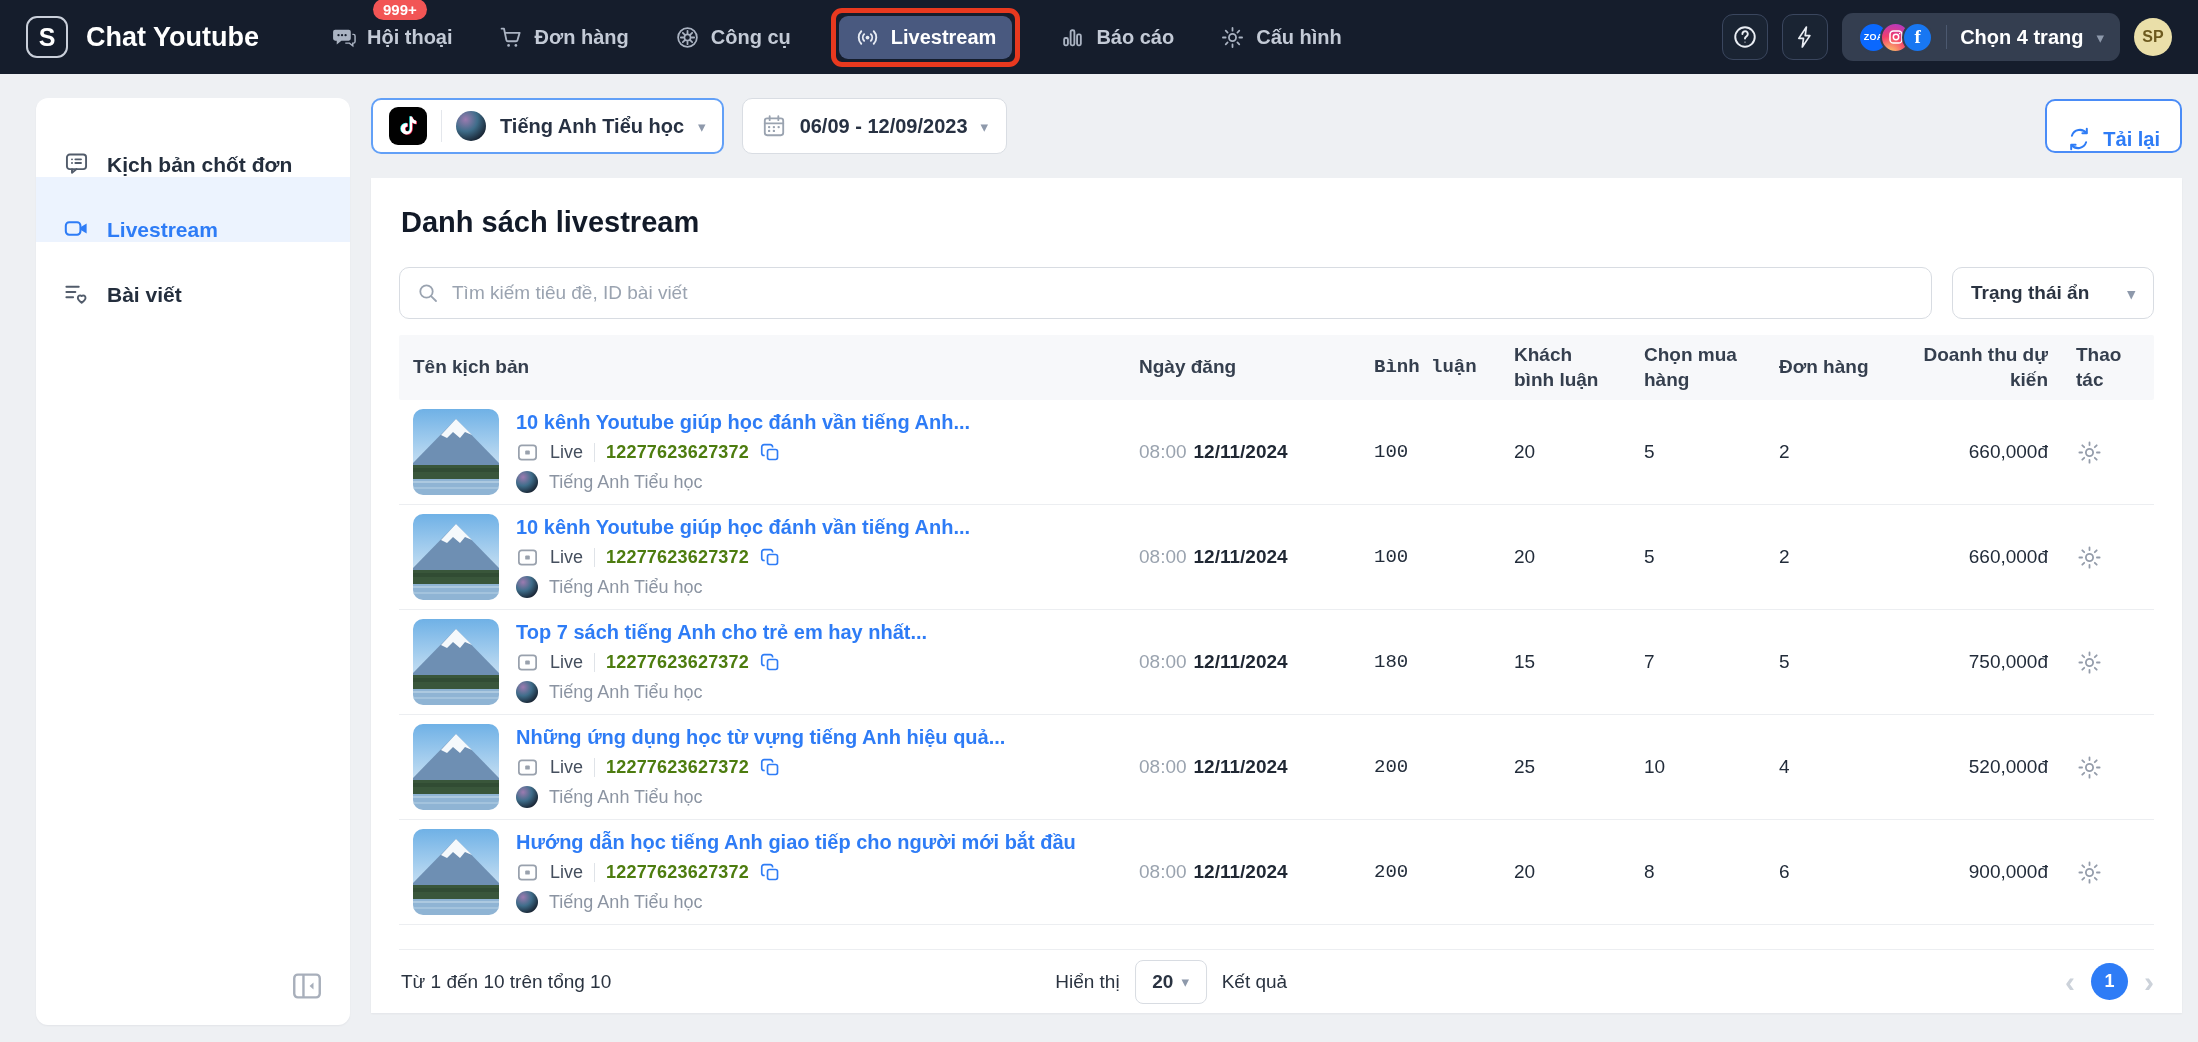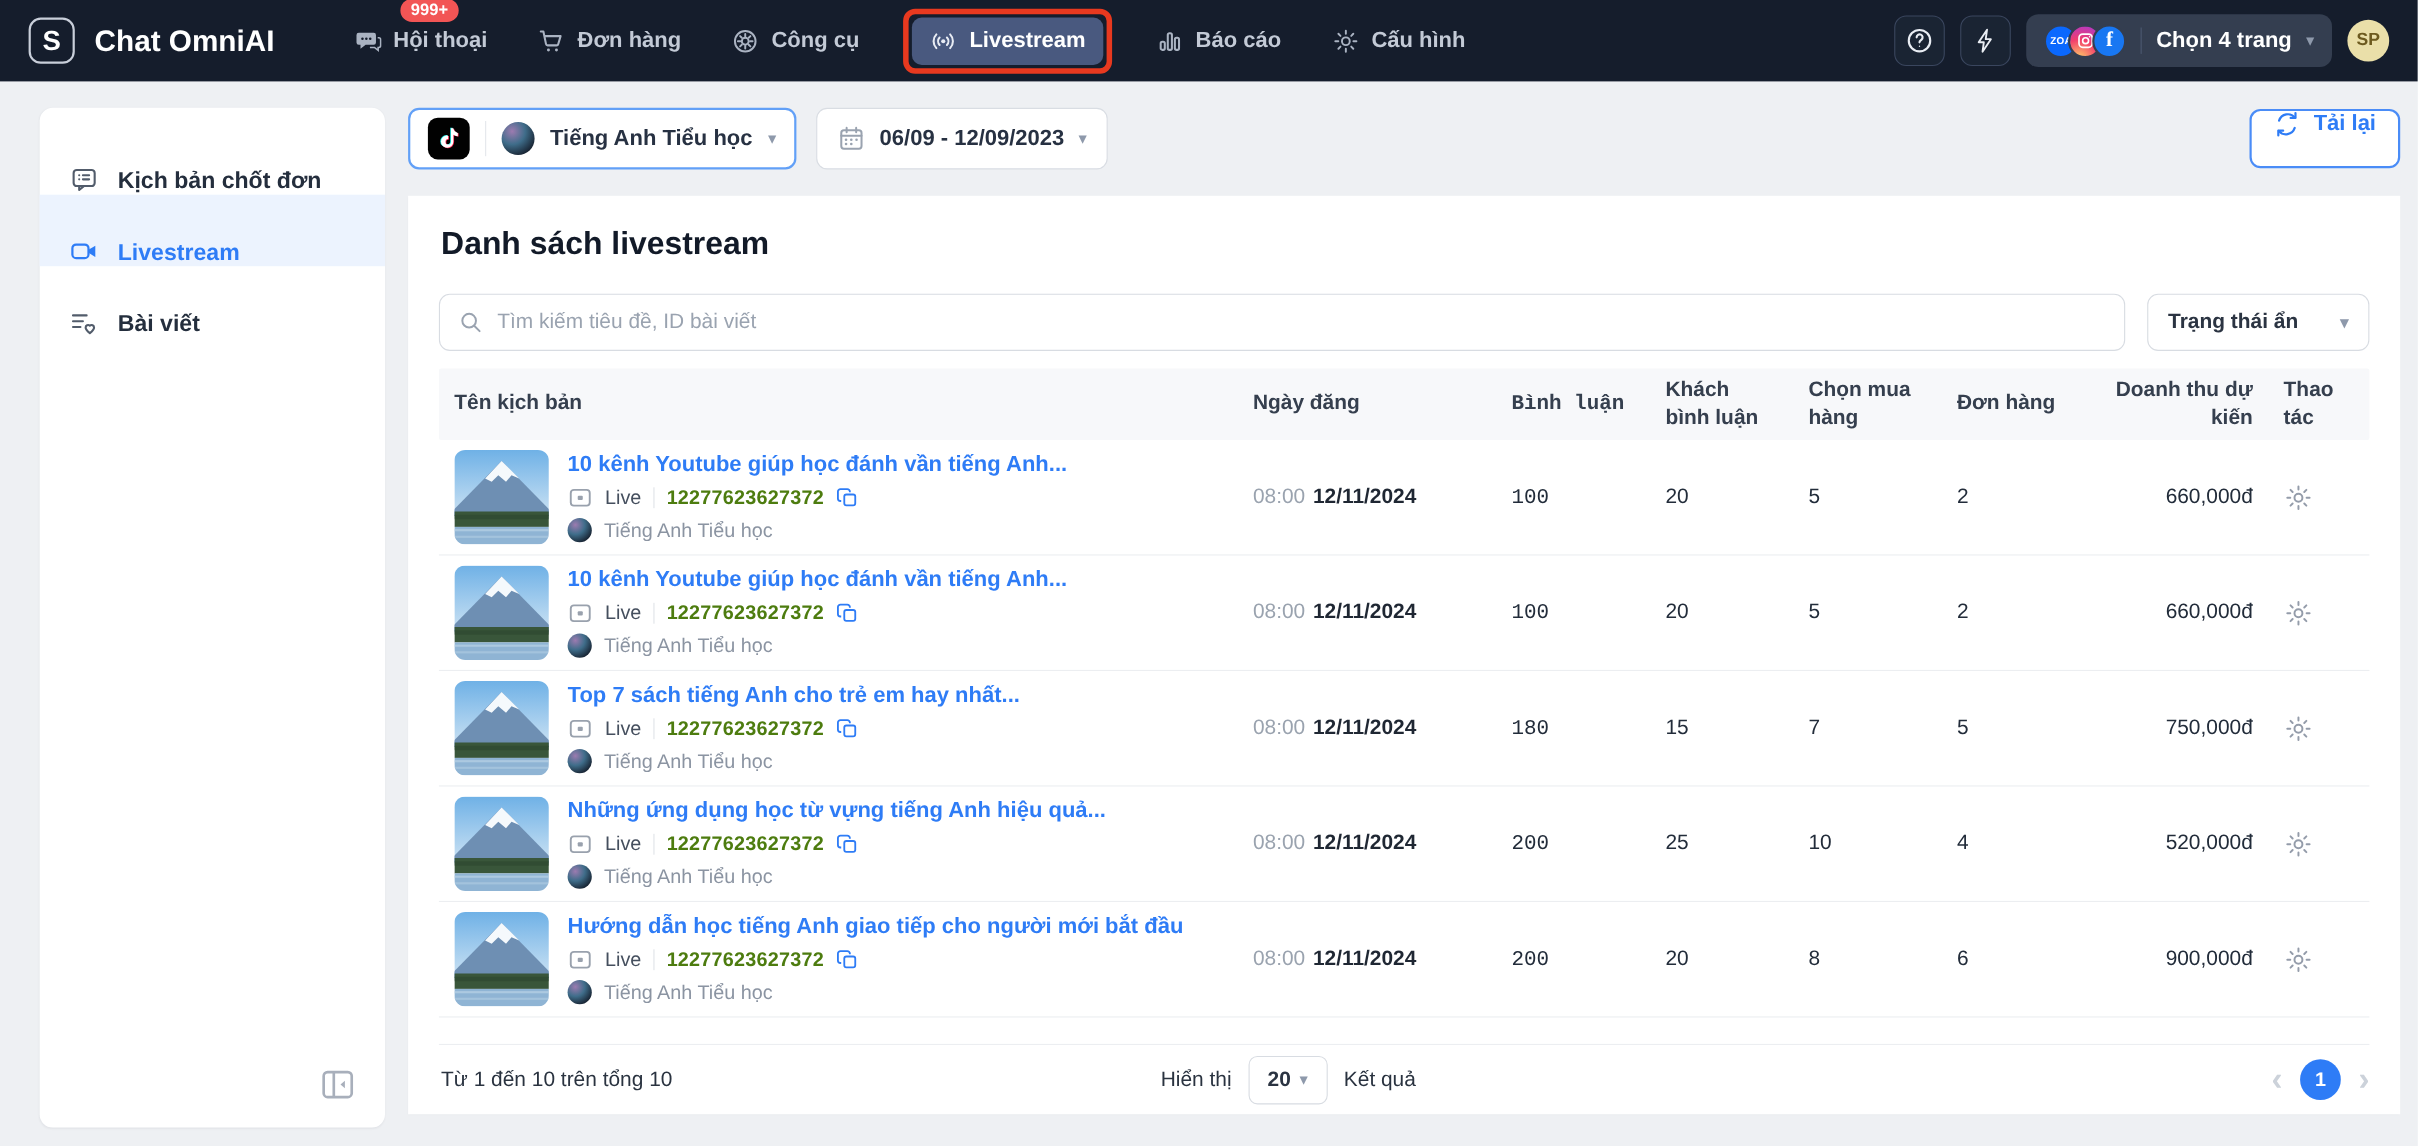--- a/index.html
+++ b/index.html
@@ -114,21 +114,21 @@
   .date-select {
     height: 56px; background: #fff; border: 1.5px solid #d9dde3; border-radius: 10px;
     display: flex; align-items: center; gap: 13px; padding: 0 18px; cursor: pointer;
   }
   .date-select .dicon { width: 26px; height: 26px; color: #9aa3b0; }
   .date-label { font-size: 20px; font-weight: 600; color: #273142; white-space: nowrap; }
   .reload-btn {
     margin-left: auto; height: 54px; background: #fff;
     border: 2px solid #4a8cf7; border-radius: 10px;
     color: #2e7cf6; font-size: 20px; font-weight: bold;
-    display: flex; align-items: flex-start; gap: 12px; padding: 0 20px; cursor: pointer;
+    display: flex; align-items: flex-end; gap: 12px; padding: 0 20px; cursor: pointer;
   }
   .reload-btn .ricon { width: 24px; height: 24px; }
 
   
   .main-card {
     position: absolute; left: 371px; top: 178px; right: 16px; bottom: 29px;
     background: #fff; border-radius: 0;
     padding: 18px 28px 0 28px;
     display: flex; flex-direction: column;
     box-shadow: 0 1px 2px rgba(16,24,40,.05);
@@ -205,21 +205,21 @@
     cursor: pointer;
   }
 </style>
 </head>
 <body>
 
 <header class="topnav">
   <div class="logo">
       <span>S</span>
     </div>
-  <div class="app-title">Chat OmniAI</div>
+  <div class="app-title">Chat Youtube</div>
 
   <nav class="nav-items">
     <div class="nav-item">
       <span class="nav-badge">999+</span>
       <svg class="nicon" viewBox="0 0 24 24">
         <path d="M4 4.5h13a2 2 0 012 2V13a2 2 0 01-2 2h-7l-4.5 3.6V15H4a2 2 0 01-2-2V6.5a2 2 0 012-2z" fill="currentColor"></path>
         <circle cx="7.2" cy="9.8" r="1.1" fill="#151d2c"></circle>
           <circle cx="10.6" cy="9.8" r="1.1" fill="#151d2c"></circle>
           <circle cx="14" cy="9.8" r="1.1" fill="#151d2c"></circle>
         <path d="M20.5 9h1a1.6 1.6 0 011.6 1.6v5.2a1.6 1.6 0 01-1.6 1.6h-.6v2.6l-3.2-2.6h-4" fill="none" stroke="currentColor" stroke-width="1.4"></path>

